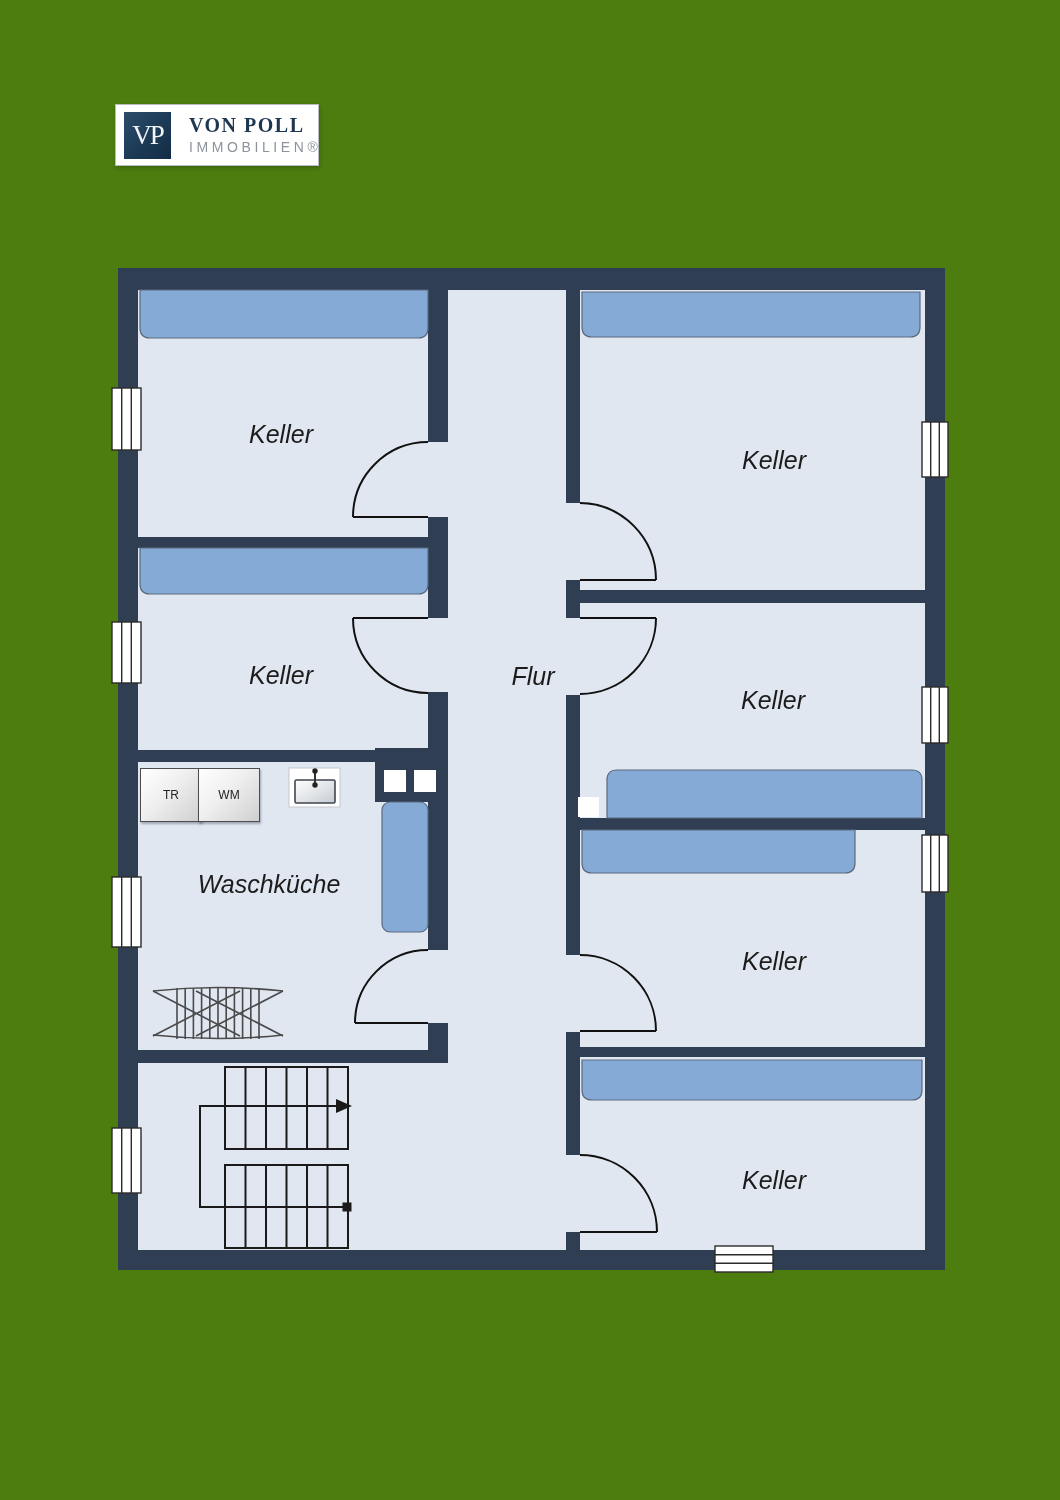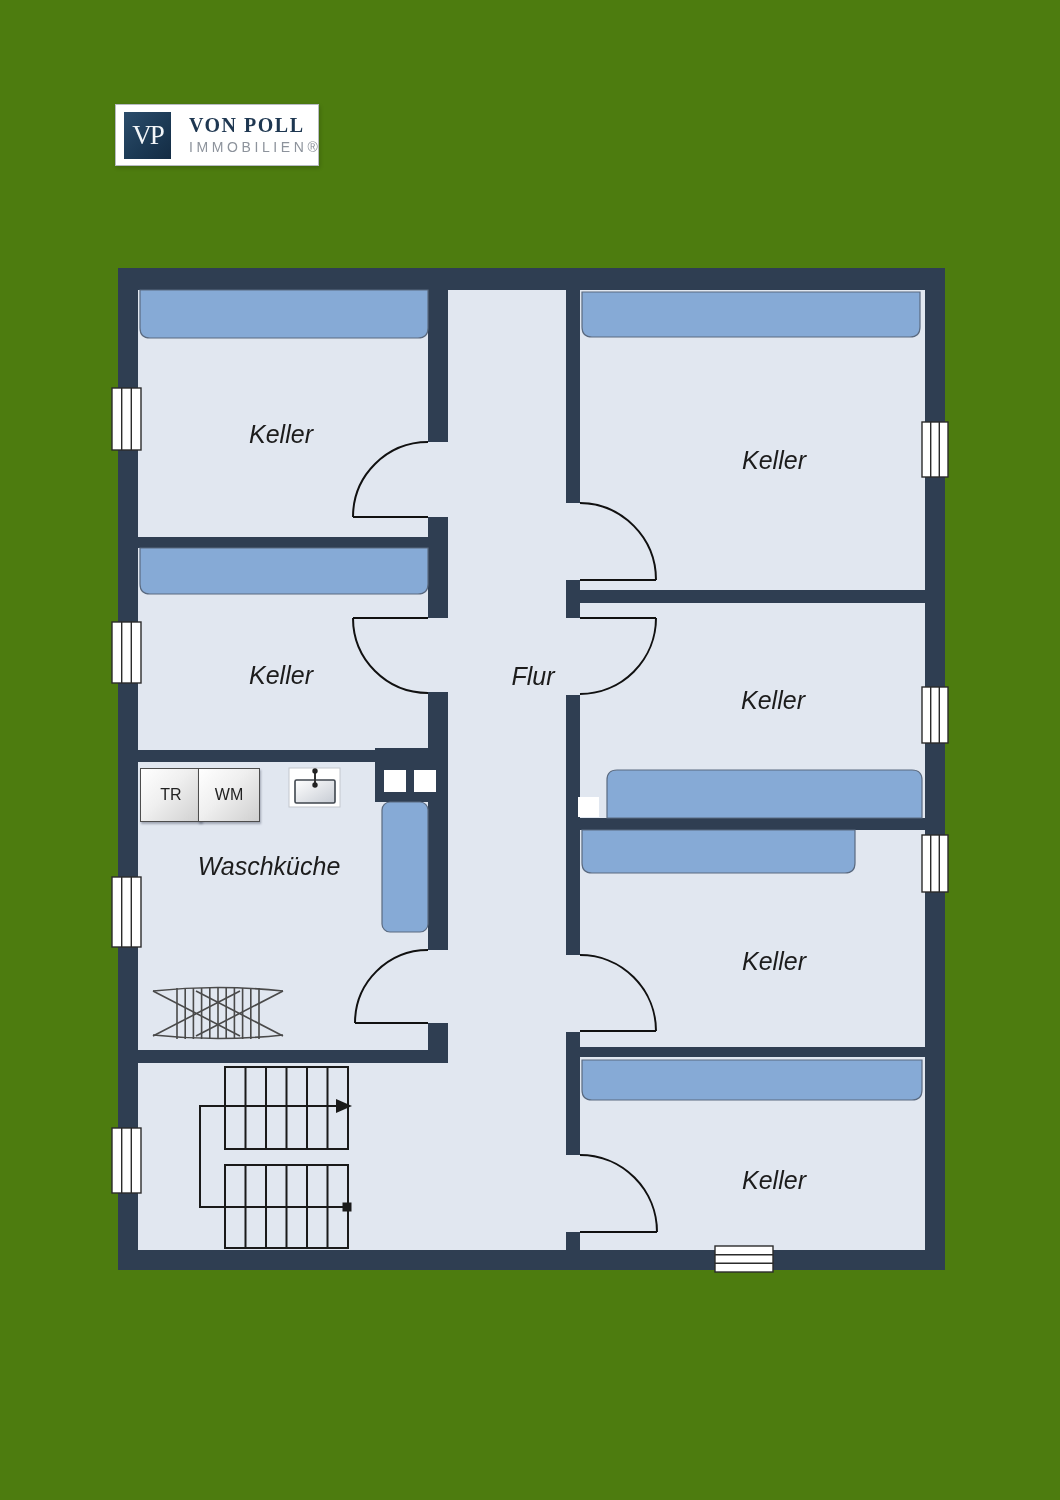--- a/index.html
+++ b/index.html
@@ -21,21 +21,21 @@
   #logo .brand-division{color:#8d939c;font-size:14px;letter-spacing:3.6px;margin-top:4px;white-space:nowrap;}
 
   
   .plan-svg{position:absolute;left:0;top:0;width:1060px;height:1500px;}
 
   .room-label{position:absolute;transform:translate(-50%,-50%);color:#1c1c1c;
         font-size:25px;white-space:nowrap;font-style:italic;}
   .appliance{position:absolute;width:62px;height:54px;box-sizing:border-box;
         border:1.5px solid #4d4d4d;background:linear-gradient(135deg,#ffffff 0%,#efefef 45%,#cfcfcf 100%);
         box-shadow:1px 2px 2px rgba(40,50,70,.35);
-        display:flex;align-items:center;justify-content:center;font-size:16px;color:#222;}
+        display:flex;align-items:center;justify-content:center;font-size:12px;color:#222;}
 </style>
 </head>
 <body>
 
 <div id="page">
 
   <div id="logo">
     <div class="vp-square">
       <span>VP</span>
     </div>
@@ -168,21 +168,21 @@
       <g>
         <path d="M347,1207 H200 V1106 H338"></path>
         <polygon points="352,1106 336,1099 336,1113" fill="#1a1a1a" stroke="none"></polygon>
         <rect x="342.5" y="1202.5" width="9" height="9" fill="#1a1a1a" stroke="none"></rect>
       </g>
     </g>
   </svg>
 
   <div class="room-label" style="left:281px;top:434px;">Keller</div>
   <div class="room-label" style="left:281px;top:675px;">Keller</div>
-  <div class="room-label" style="left:269px;top:866px;">Waschküche</div>
+  <div class="room-label" style="left:269px;top:884px;">Waschküche</div>
   <div class="room-label" style="left:508px;top:676px;margin-left:25px;">Flur</div>
   <div class="room-label" style="left:774px;top:460px;">Keller</div>
   <div class="room-label" style="left:773px;top:700px;">Keller</div>
   <div class="room-label" style="left:774px;top:961px;">Keller</div>
   <div class="room-label" style="left:774px;top:1180px;">Keller</div>
 
   <div class="appliance" style="left:140px;top:768px;">TR</div>
   <div class="appliance" style="left:198px;top:768px;">WM</div>
 
 </div>

